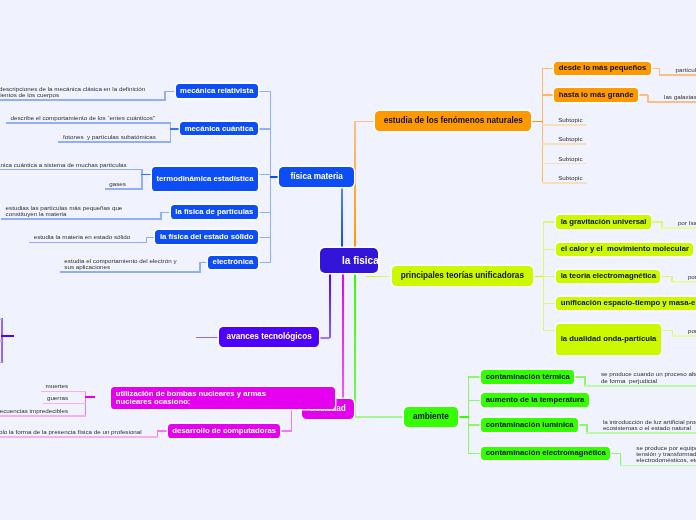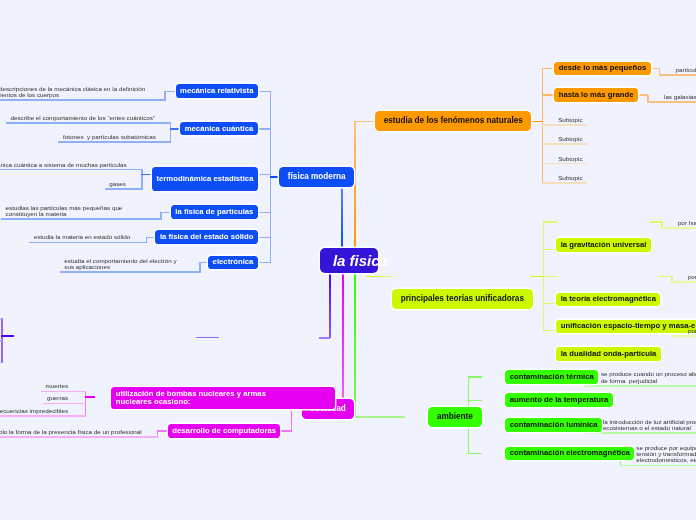--- a/index.html
+++ b/index.html
@@ -7,30 +7,30 @@
 body{width:696px;height:520px;background:#f0f3fd;overflow:hidden;
  font-family:"Liberation Sans",sans-serif;}
 .canvas{position:relative;width:696px;height:520px;overflow:hidden;}
 .layer{position:absolute;left:0;top:0;width:696px;height:520px;}
 .ln{position:absolute;}
 .node{position:absolute;box-sizing:border-box;border-radius:4.5px;
  display:flex;align-items:center;justify-content:center;
  box-shadow:0 0 0 1.4px #ffffff;}
 .node .nl{display:block;white-space:pre;text-align:center;}
 .node.root{border-radius:5px;background:#3314d9;box-shadow:0 0 0 1.6px #ffffff;}
-.node.root .nl{color:#fff;font-weight:bold;font-style:italic;font-size:15px;line-height:11px;margin-left:23px;}
+.node.root .nl{color:#fff;font-weight:bold;font-size:10px;line-height:11px;margin-left:23px;}
 .node.main .nl{font-size:8.2px;line-height:9.6px;font-weight:bold;}
 .node.sub{border-radius:3.6px;}
 .node.sub .nl{font-size:7.72px;line-height:8.1px;font-weight:bold;}
 .node.b0{background:#0d4df5;} .node.b0 .nl{color:#fff;}
 .node.b1{background:#ff9900;} .node.b1 .nl{color:#111;}
-.node.b2{background:#ccf900;margin-top:23px;} .node.b2 .nl{color:#111;}
+.node.b2{background:#ccf900;} .node.b2 .nl{color:#111;}
 .node.b3{background:#4d00ff;} .node.b3 .nl{color:#fff;}
 .node.b4{background:#e600f0;} .node.b4 .nl{color:#fff;}
-.node.b5{background:#33ff00;margin-left:24px;} .node.b5 .nl{color:#111;}
+.node.b5{background:#33ff00;} .node.b5 .nl{color:#111;}
 .node.b3.sub .nl,.node.b4.sub .nl{text-align:left;width:100%;padding-left:4.8px;box-sizing:border-box;}
 .lf{position:absolute;font-size:6.25px;line-height:7.2px;color:#303030;white-space:pre;}
 </style>
 </head>
 <body>
 
 <div class="canvas">
 <div class="layer lines">
 <div class="ln" style="left:341.2px;top:186.2px;width:2px;height:61.6px;background:linear-gradient(to bottom,#5a86f7,#0d4df5)"></div>
 <div class="ln" style="left:269.6px;top:90.6px;width:1.4px;height:172.8px;background:#8fb0f9"></div>
@@ -135,28 +135,31 @@
 <div class="ln" style="left:-20px;top:436.45px;width:178.4px;height:1.6px;background:#f5affa"></div>
 <div class="ln" style="left:584.3px;top:385px;width:119.7px;height:1.6px;background:#b7fba4"></div>
 <div class="ln" style="left:586.3px;top:432.35px;width:117.7px;height:1.6px;background:#b7fba4"></div>
 <div class="ln" style="left:619.7px;top:464.75px;width:84.3px;height:1.6px;background:#b7fba4"></div>
 </div>
 <div class="layer nodes">
 <div class="node root" style="left:319.6px;top:247.9px;width:58.6px;height:25.3px">
         <span class="nl">la fisica</span>
       </div>
 <div class="node main b0" style="left:279.4px;top:167.1px;width:74.7px;height:19.6px">
-        <span class="nl">física moderna</span>
+        <span class="nl">física materia</span>
       </div>
 <div class="node main b1" style="left:375.2px;top:111.1px;width:156.2px;height:19.6px">
         <span class="nl">estudia de los fenómenos naturales</span>
       </div>
 <div class="node main b2" style="left:392.15px;top:266.15px;width:140.4px;height:19.7px">
         <span class="nl">principales teorías unificadoras</span>
       </div>
+<div class="node main b3" style="left:219.1px;top:327.1px;width:100.1px;height:19.6px">
+        <span class="nl">avances tecnológicos</span>
+      </div>
 <div class="node main b4" style="left:302.2px;top:398.7px;width:51.8px;height:20px">
         <span class="nl">sociedad</span>
       </div>
 <div class="node main b5" style="left:404.2px;top:406.5px;width:53.5px;height:20px">
         <span class="nl">ambiente</span>
       </div>
 <div class="node sub b0" style="left:175.6px;top:84px;width:82.3px;height:13.7px">
         <span class="nl">mecánica relativista</span>
       </div>
 <div class="node sub b0" style="left:180.2px;top:121.8px;width:77.7px;height:13.7px">
@@ -176,27 +179,30 @@
       </div>
 <div class="node sub b1" style="left:554.4px;top:61.6px;width:96.3px;height:13.7px">
         <span class="nl">desde lo más pequeños</span>
       </div>
 <div class="node sub b1" style="left:554.4px;top:88.1px;width:83.5px;height:13.7px">
         <span class="nl">hasta lo más grande</span>
       </div>
 <div class="node sub b2" style="left:556.3px;top:215px;width:94.6px;height:13.7px">
         <span class="nl">la gravitación universal</span>
       </div>
+<div class="node sub b2" style="left:556.3px;top:242.6px;width:137.1px;height:13.7px">
+        <span class="nl">el calor y el  movimiento molecular</span>
+      </div>
 <div class="node sub b2" style="left:556.3px;top:269.5px;width:104.1px;height:13.7px">
         <span class="nl">la teoría electromagnética</span>
       </div>
 <div class="node sub b2" style="left:556.3px;top:296.6px;width:166.7px;height:13.7px">
         <span class="nl">unificación espacio-tiempo y masa-energía</span>
       </div>
-<div class="node sub b2" style="left:556.3px;top:323.8px;width:104.5px;height:14px">
+<div class="node sub b2" style="left:556.3px;top:323.8px;width:104.5px;height:31px">
         <span class="nl">la dualidad onda-partícula</span>
       </div>
 <div class="node sub b4" style="left:111px;top:387px;width:224px;height:22px">
         <span class="nl">utilización de bombas nucleares y armas
 nucleares ocasiono:</span>
       </div>
 <div class="node sub b4" style="left:167.5px;top:424.1px;width:112.8px;height:13.9px">
         <span class="nl">desarrollo de computadoras</span>
       </div>
 <div class="node sub b5" style="left:481.3px;top:370px;width:92.9px;height:13.7px">

